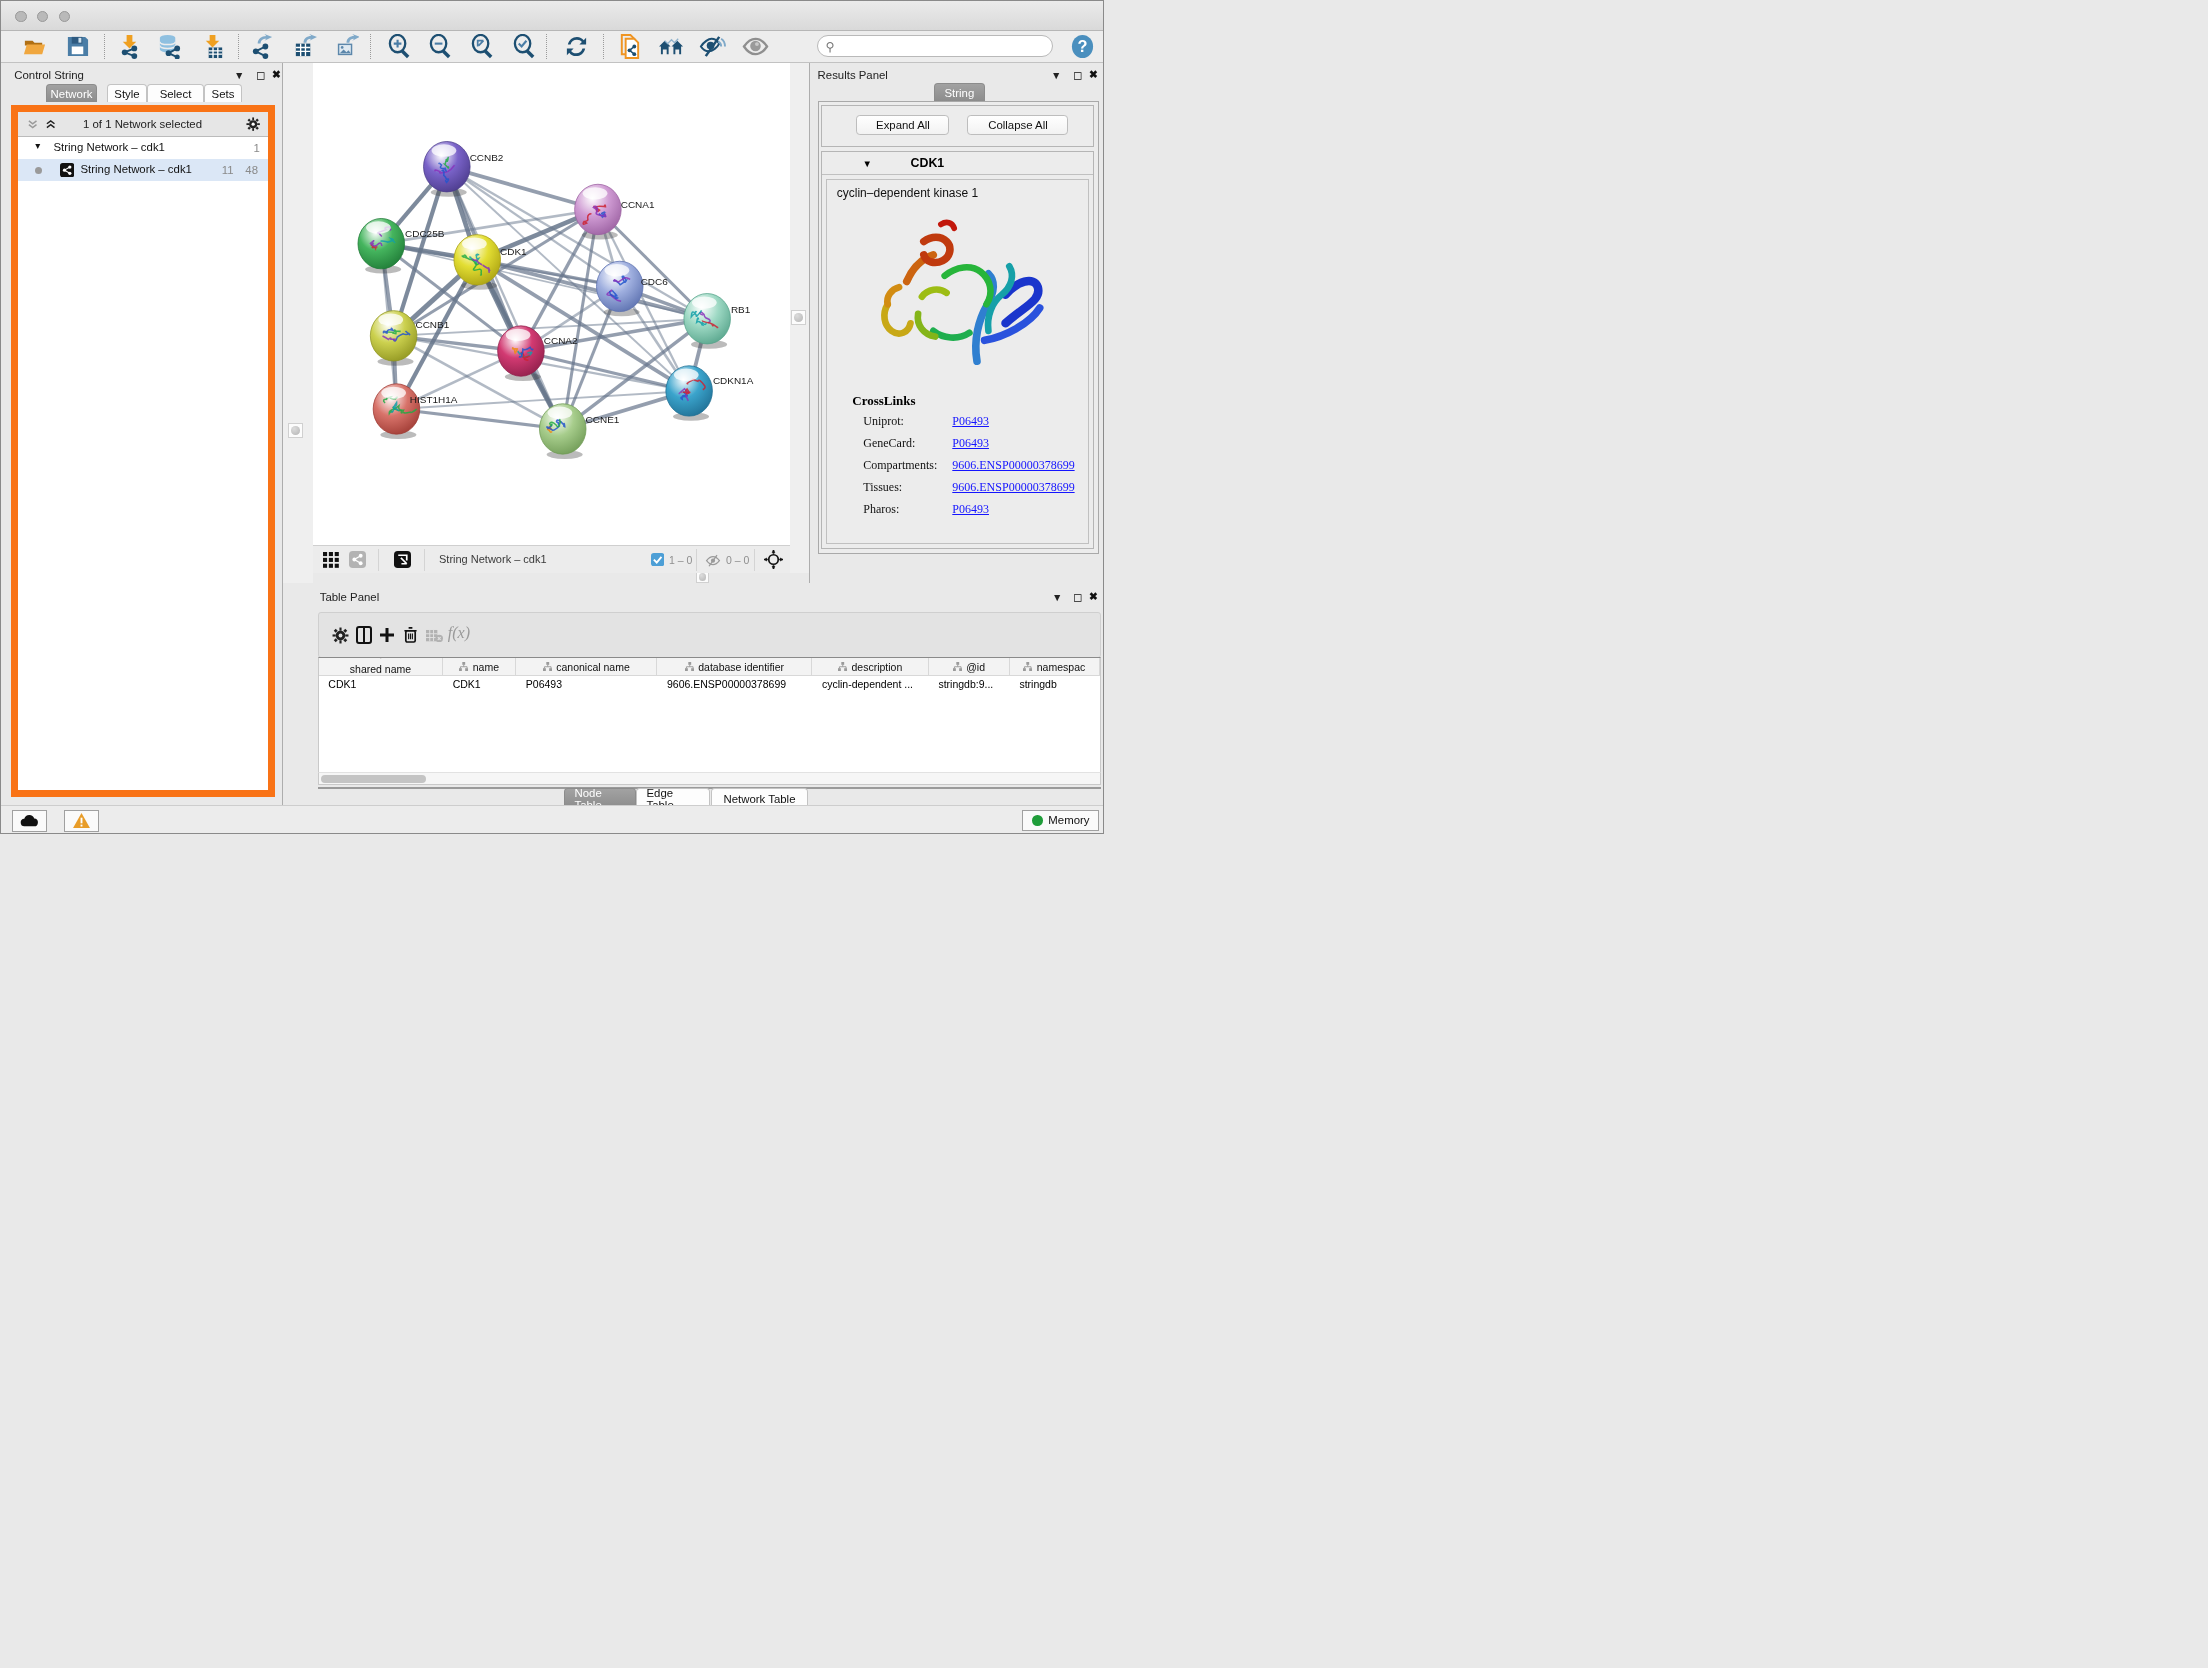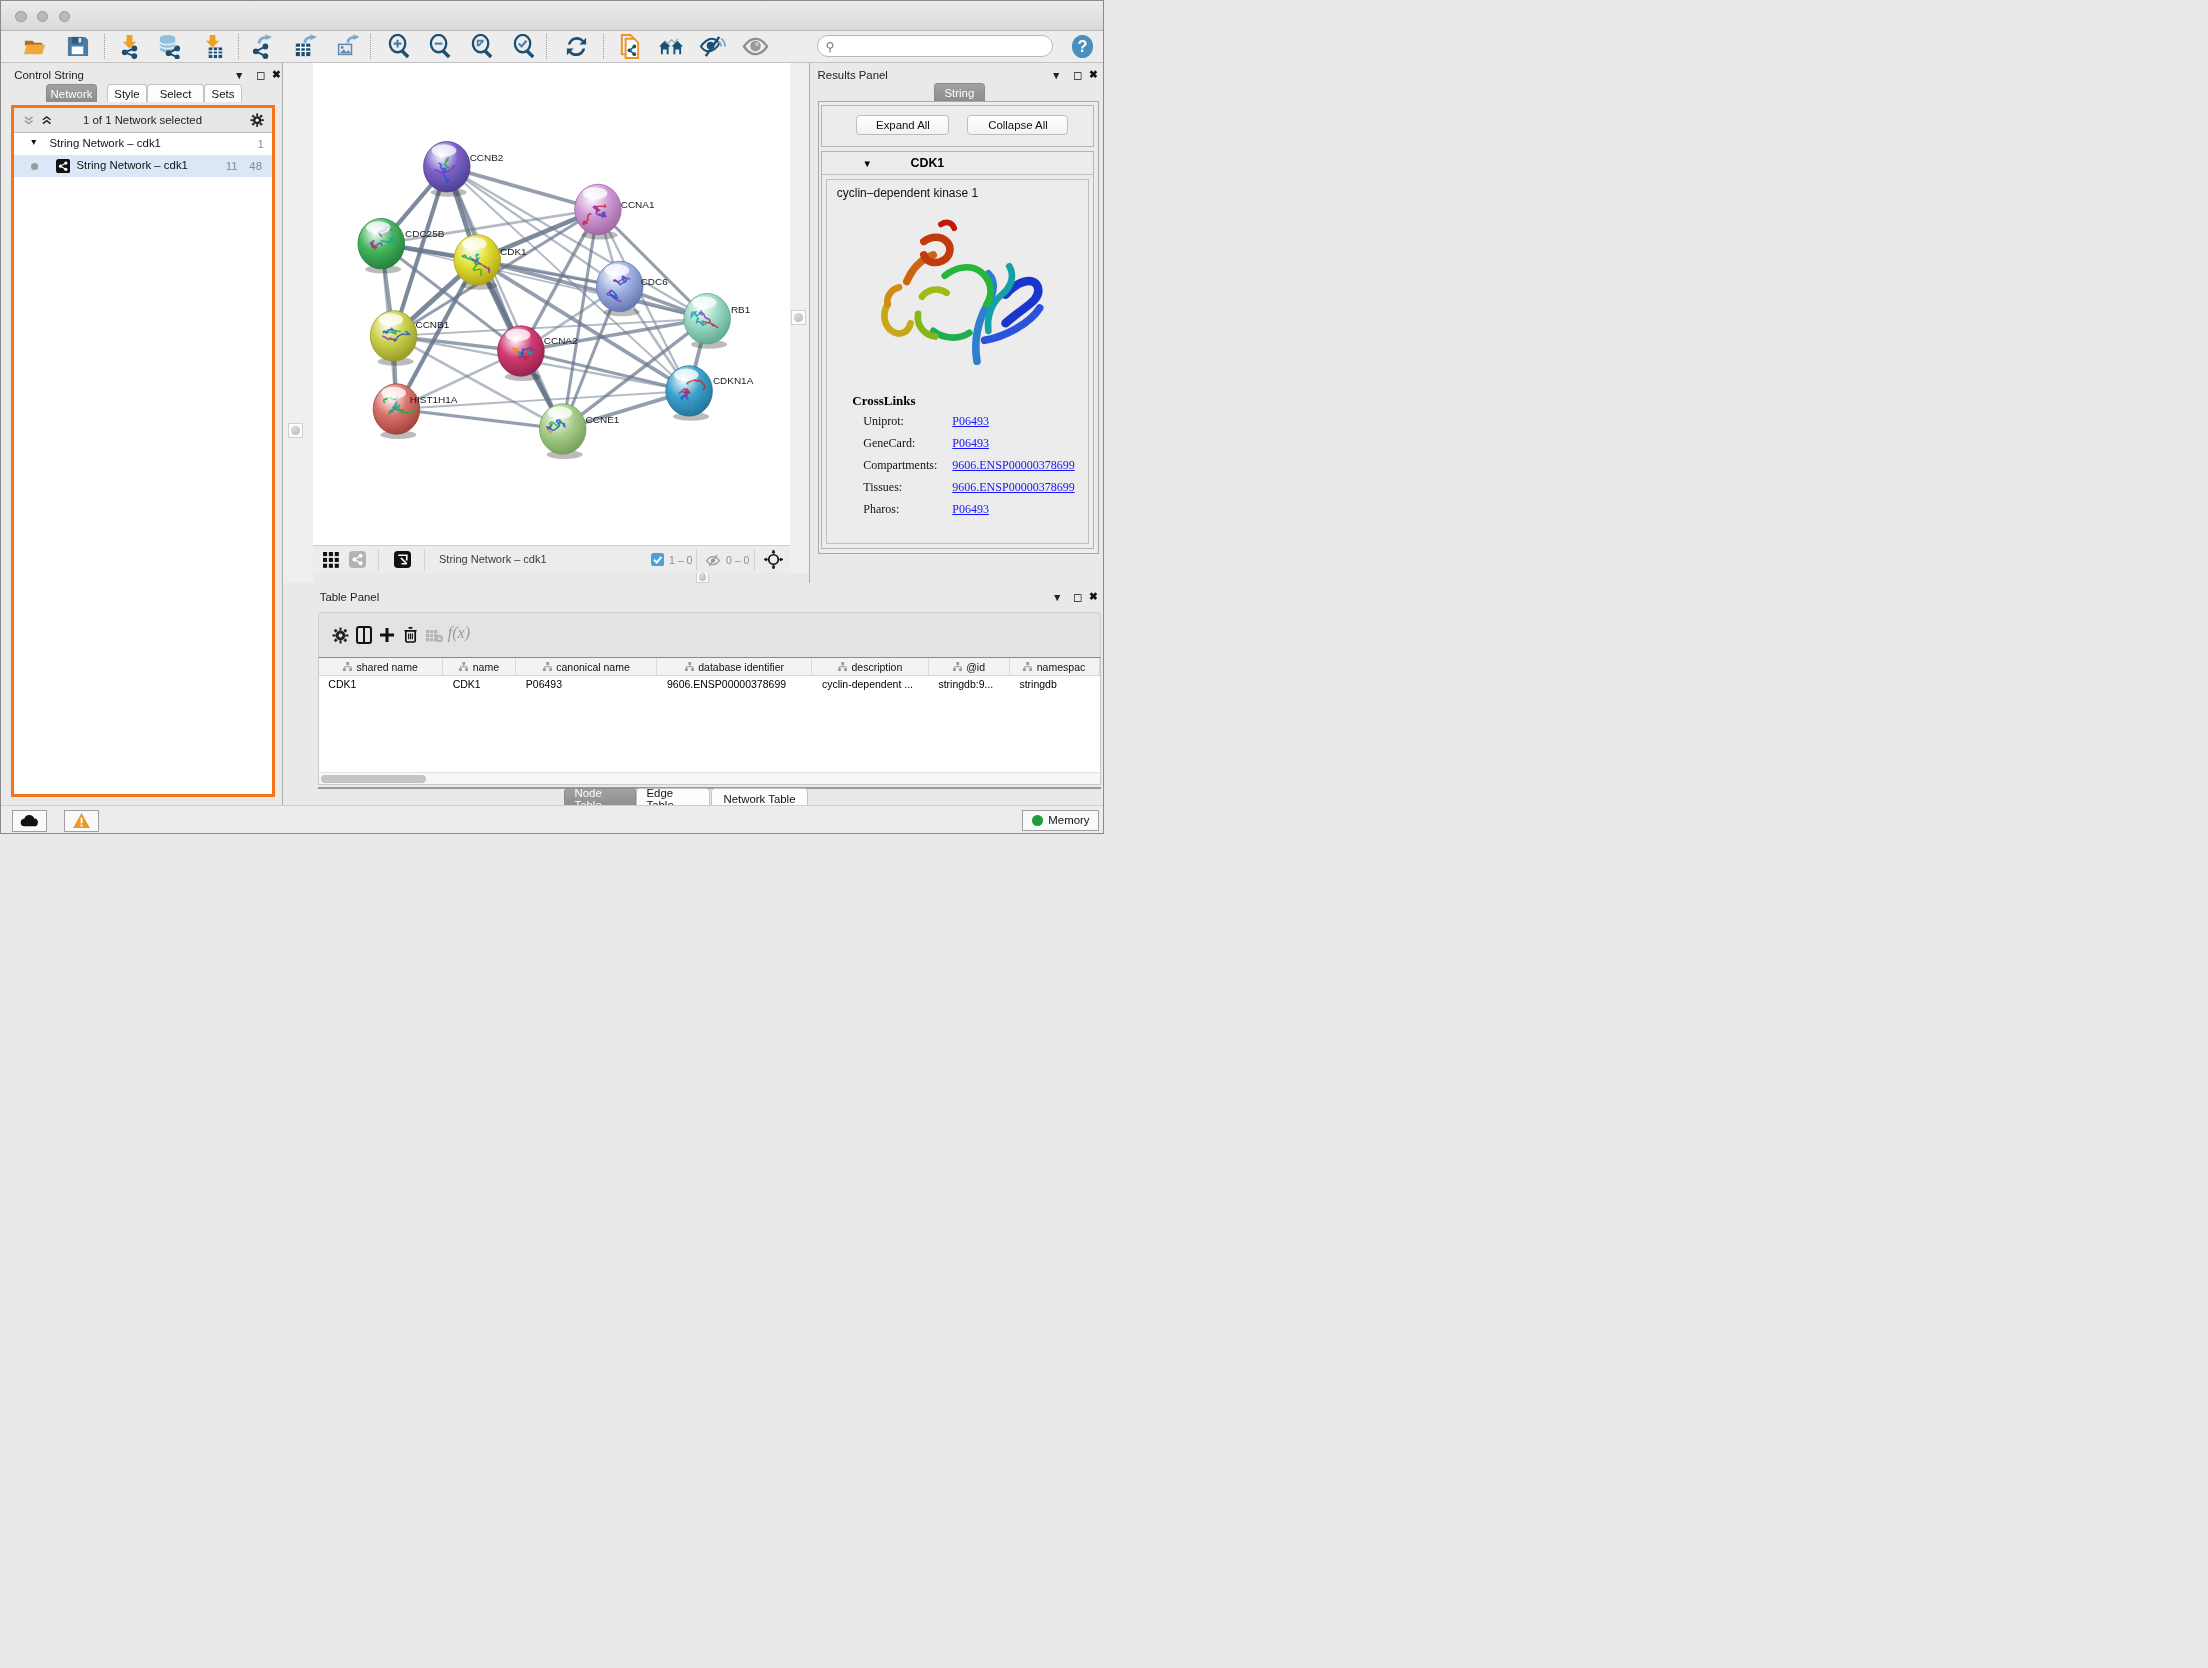--- a/index.html
+++ b/index.html
@@ -33,21 +33,21 @@
   .panel-ctrl { position:absolute; font-size:10.5px; color:#111; }
   .tab { position:absolute; height:18px; font-size:11.4px; display:flex; align-items:center;
     justify-content:center; border:1px solid #c3c3c3; border-bottom:none;
     border-radius:3.8px 3.8px 0 0; background:#fdfdfd; color:#111; padding:0 9.5px; }
   .tab.sel { background:linear-gradient(#a2a2a2,#8c8c8c); color:#fff; border-color:#8c8c8c; }
 
   
   .control-panel { position:absolute; left:0; top:62px; width:282px; height:742px;
     background:#e9e9e9; border-right:1px solid #adadad; }
   .cp-box { position:absolute; left:9.5px; top:42px; width:264px; height:692px;
-    border:3px solid #f97316; background:#fff;text-decoration:underline; }
+    border:7px solid #f97316; background:#fff;text-decoration:underline; }
   .cp-head { height:25px; background:#e6e6e6; border-bottom:1px solid #bbb; position:relative; }
   .cp-head .status { position:absolute; width:100%; text-align:center; top:5.7px; font-size:11.4px; color:#222; }
   .net-row { position:relative; height:22px; font-size:11.4px; color:#111; display:flex; align-items:center; }
   .net-row.child { background:#dbe7f6; }
   .num { position:absolute; color:#8a8a8a; font-size:11.4px; }
 
   
   .vsplit { position:absolute; top:62px; width:29.5px; height:520px; background:#efefef; }
   .knob { position:absolute; width:15px; height:15px; background:#fcfcfc; border:1px solid #d0d0d0;
     display:flex; align-items:center; justify-content:center; }
@@ -735,21 +735,21 @@
           <path d="M0 5h12M0 9h12M4 1v12M8 1v12"></path>
         </g>
         <circle cx="14" cy="10" r="4" fill="#777"></circle>
         <path d="M12.5 8.5l3 3M15.5 8.5l-3 3" stroke="#e3e3e3" stroke-width="1.2"></path>
       </svg>
     <span style="position:absolute;left:129px;top:11.4px;font-size:16px;color:#9a9a9a;font-style:italic;font-family:'Liberation Serif',serif">f(x)</span>
   </div>
 
   <div class="tp-table">
     <div class="th-row" id="th-row">
-        <div class="th" style="width: 126px;">
+        <div class="th" style="width: 126px; flex-direction: column;">
           <svg width="9.5" height="9.5" viewBox="0 0 10 10">
             <g fill="#9a9a9a">
               <rect x="3.5" y="0" width="3" height="3"></rect>
               <rect x="0" y="6.5" width="3" height="3"></rect>
               <rect x="6.5" y="6.5" width="3" height="3"></rect>
               <path d="M5 3v2M1.5 6.5V5h7v1.5" stroke="#9a9a9a" fill="none"></path>
             </g>
           </svg>
           <span>shared name</span>
         </div>

